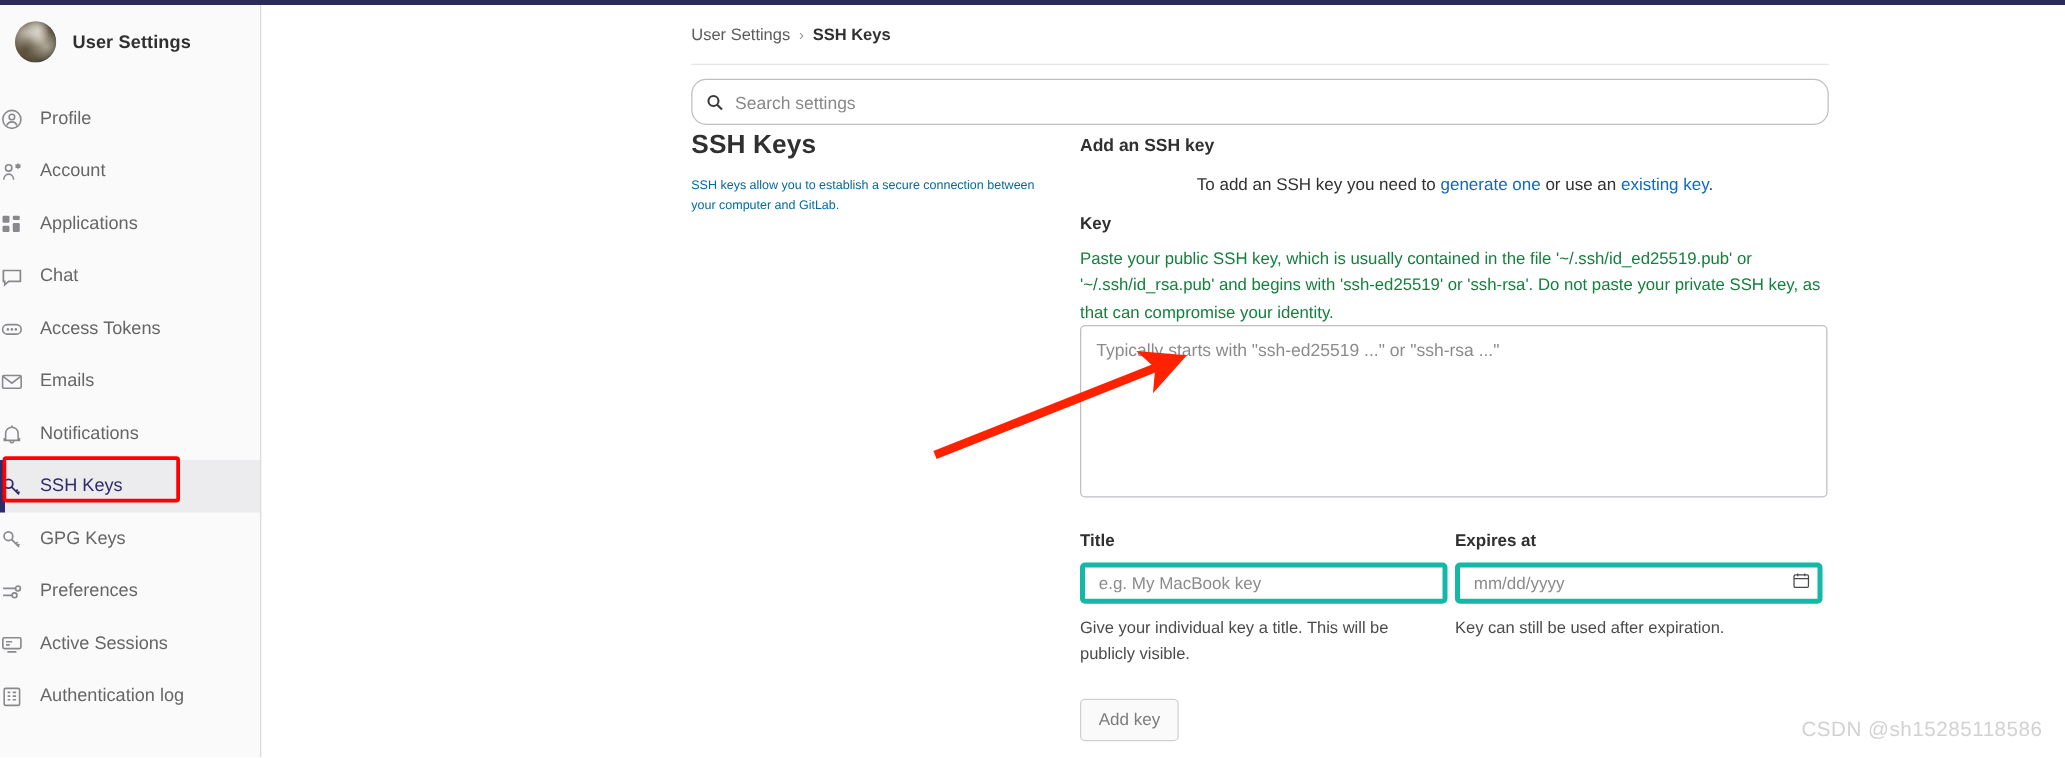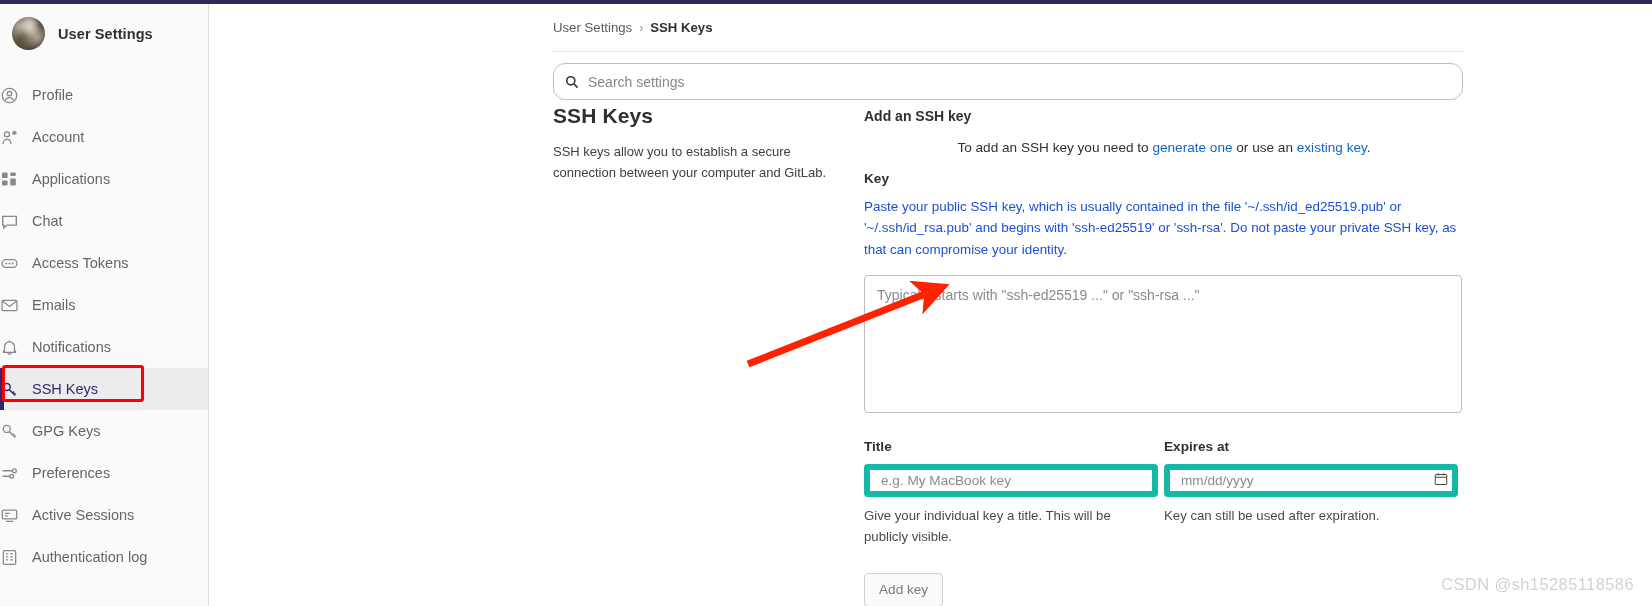--- a/index.html
+++ b/index.html
@@ -118,53 +118,53 @@
     padding: 0 9px; background: transparent; height: 100%;
   }
   .search-input::placeholder { color: #888; }
 
   
   .sec-left { position: absolute; left: 343px; top: 100px; width: 290px; }
   .sec-title {
     font-size: 21px; font-weight: 700; color: #303030;
     margin: 0 0 13px 0; letter-spacing: .1px;
   }
-  .sec-desc { font-size: 13px; color: #404040; line-height: 1.62; }
+  .sec-desc { font-size: 10px; color: #0369a1; line-height: 1.62; }
 
   
   .sec-right { position: absolute; left: 654px; top: 104px; width: 600px; }
   .form-title {
     font-size: 14px; font-weight: 700; color: #303030; margin-bottom: 16px;
   }
   .form-lead { font-size: 13.6px; color: #303030; margin-bottom: 16px; text-align: center; }
   .form-lead a, .lnk { color: #1068bf; text-decoration: none; }
   .field-label {
     font-size: 13.6px; font-weight: 700; color: #303030; margin-bottom: 10px;
   }
   .field-help-para {
-    font-size: 13.4px; color: #1d4ed8; line-height: 1.6; margin-bottom: 15px;
+    font-size: 13.4px; color: #15803d; line-height: 1.6; 
     max-width: 600px;
   }
   .key-textarea {
     width: 598px; height: 138px;
     border: 1px solid #bfbfc3; border-radius: 4px;
     padding: 10px 12px;
     font-family: "Liberation Sans", sans-serif;
     font-size: 14px; color: #303030;
     resize: none; outline: none; background: #fff;
     line-height: 1.4;
   }
   .key-textarea::placeholder { color: #8b8b8b; }
 
   .row2 { display: flex; margin-top: 22px; }
   .col-title { width: 300px; }
   .col-expires { width: 300px; margin-left: 5px; }
   .text-input {
     width: 294px; height: 33px;
-    border: 6px solid #14b8a6; border-radius: 4px;
+    border: 4px solid #14b8a6; border-radius: 4px;
     padding: 0 11px;
     font-family: "Liberation Sans", sans-serif;
     font-size: 13.6px; color: #303030;
     outline: none; background: #fff;
   }
   .text-input::placeholder { color: #8b8b8b; }
   .date-input-wrap { position: relative; width: 294px; }
   .date-input { width: 294px; }
   .cal-ico {
     position: absolute; right: 10px; top: 50%; transform: translateY(-50%);

